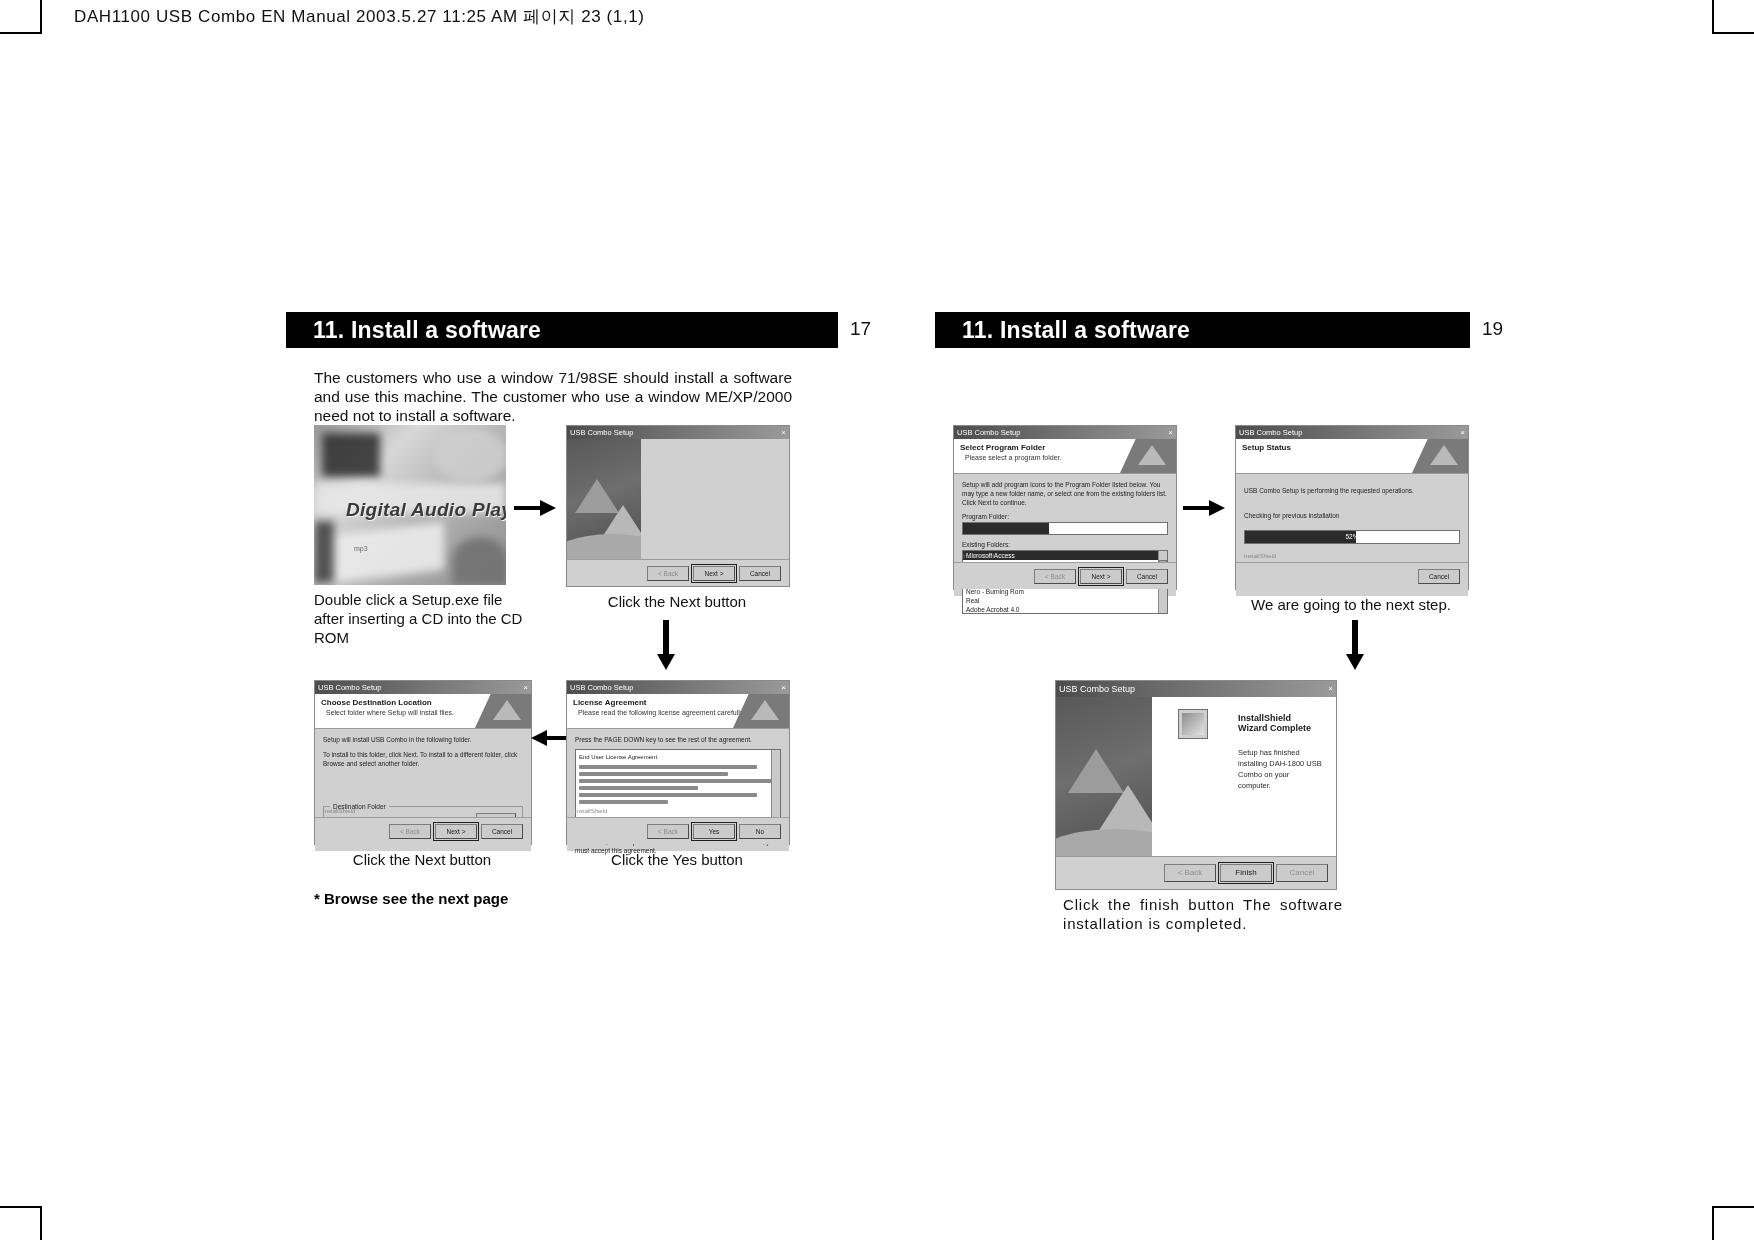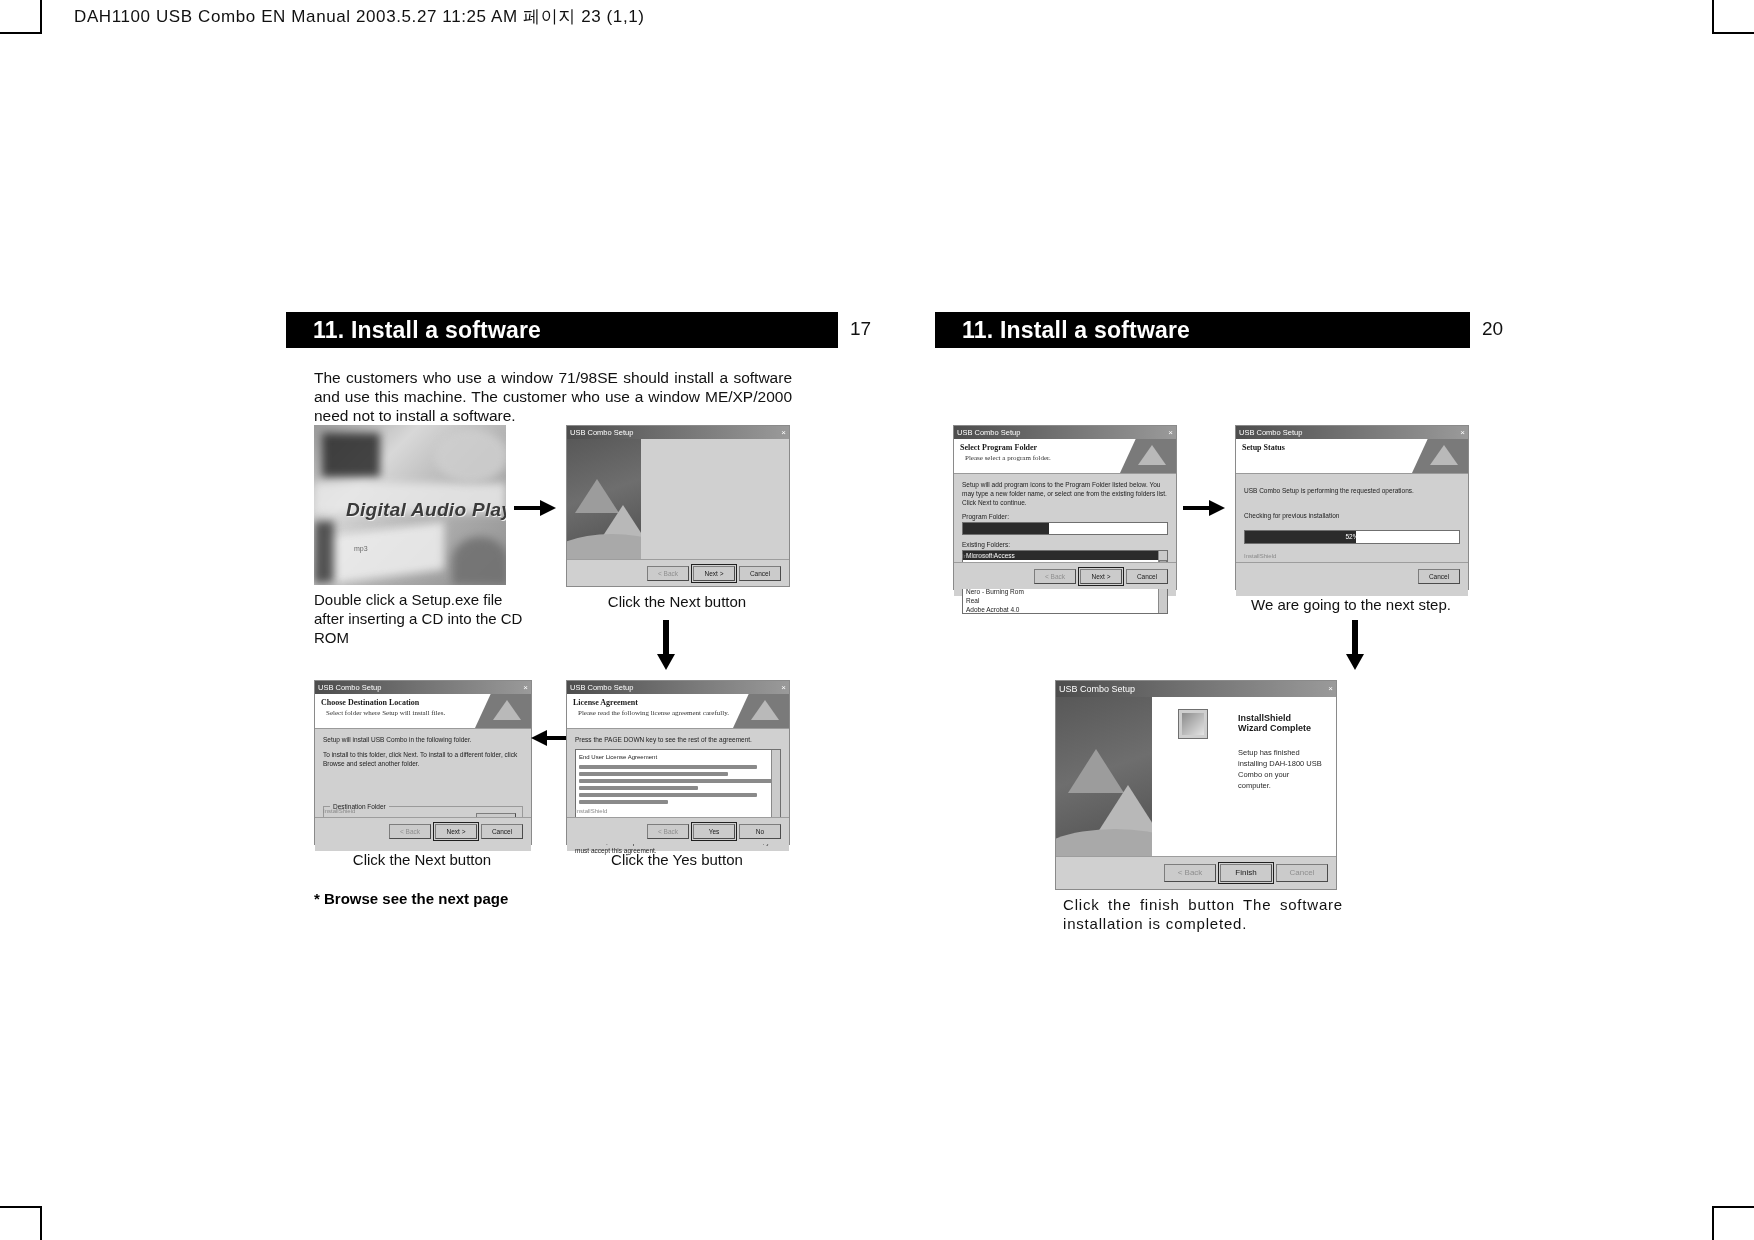--- a/index.html
+++ b/index.html
@@ -179,21 +179,20 @@
   }
   .win-title .t { white-space: nowrap; }
   .win-title .x { font-size: 8px; }
 
   .win-banner {
     position: relative;
     height: 34px;
     background: #fff;
     overflow: hidden;
     border-bottom: 1px solid #9a9a9a;
-    font-family: Liberation Serif, serif;
   }
   .win-banner .bh {
     font-size: 8px; font-weight: bold; color:#1a1a1a;
     margin: 4px 0 0 6px;
   }
   .win-banner .bs {
     font-size: 7px; color:#333; margin: 2px 0 0 11px;
   }
   .win-banner .swoosh {
     position: absolute; right: 0; top: 0; width: 56px; height: 34px;
@@ -486,21 +485,21 @@
   </div>
 
   <div class="note" style="left:28px; top:890px;">* Browse see the next page</div>
 </div>
 
 <div class="page page-right">
 
   <div class="chapter-bar">
     <span class="chapter-title">11. Install a software</span>
   </div>
-  <div class="page-number">20</div>
+  <div class="page-number">19</div>
 
   <div class="figure" style="left:18px; top:425px; width:222px;">
     <div class="win" style="width:222px; height:163px;">
       <div class="win-title">
         <span class="t">USB Combo Setup</span>
         <span class="x">×</span>
       </div>
       <div class="win-banner">
         <div class="bh">Select Program Folder</div>
         <div class="bs">Please select a program folder.</div>

